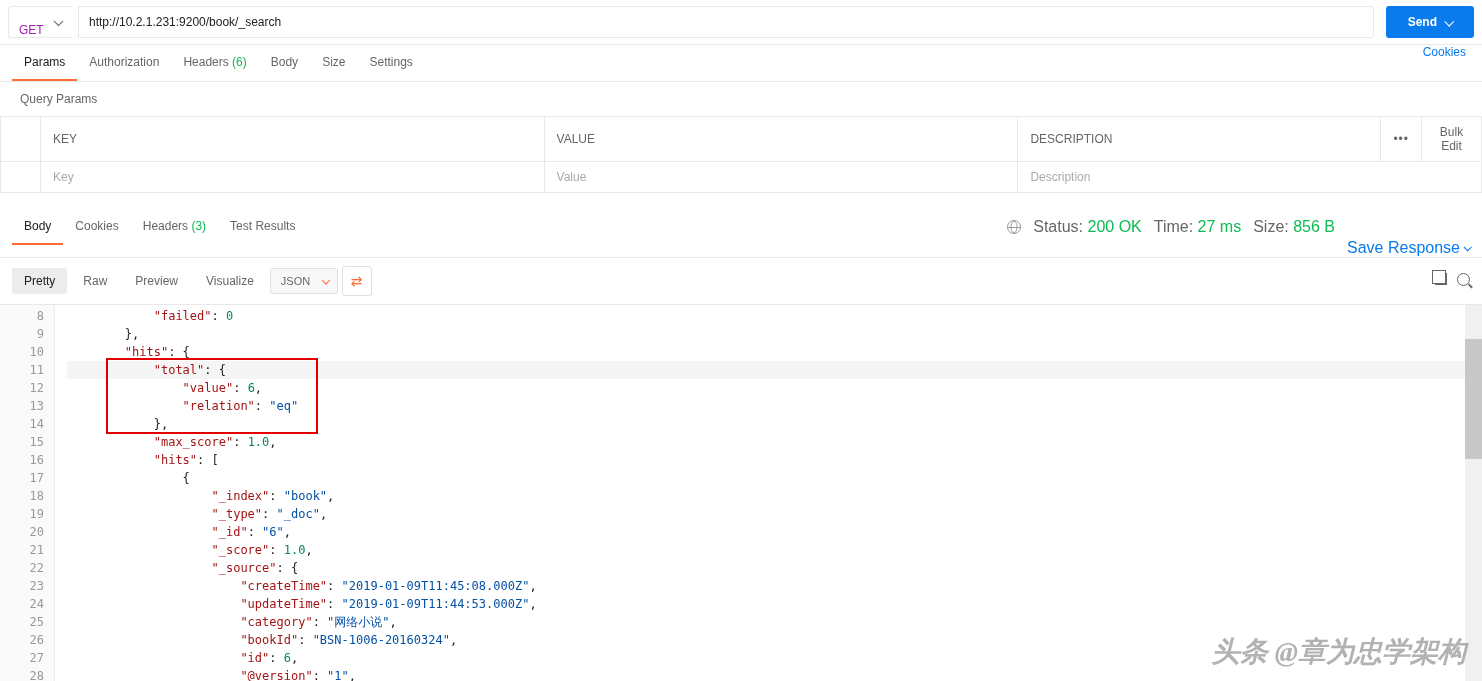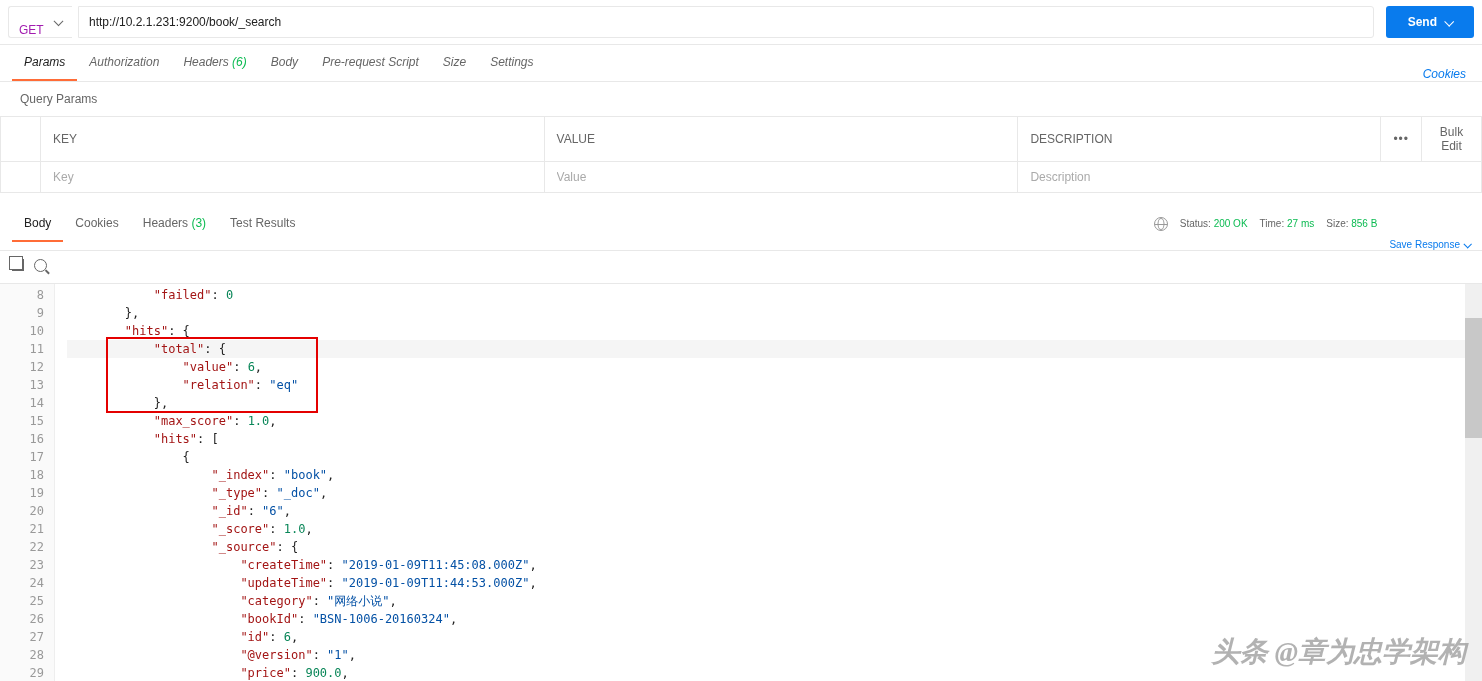--- a/index.html
+++ b/index.html
@@ -6,21 +6,21 @@
 body { font-family: -apple-system, BlinkMacSystemFont, "Segoe UI", sans-serif; font-size: 12px; color: #212121; background: #fff; }
 
 .top-bar { display: flex; align-items: center; padding: 6px 8px; border-bottom: 1px solid #e8e8e8; gap: 6px; }
 .method-select { height: 32px; padding: 16px 28px 0 10px; border: 1px solid #e8e8e8; background: #fff; font-size: 12px; color: #a21caf; appearance: none; position: relative; border-radius: 3px 0 0 3px; border-right: none; }
 .method-wrap { position: relative; display: flex; }
 .method-wrap::after { content: ""; position: absolute; right: 10px; top: 50%; width: 6px; height: 6px; border-right: 1px solid #666; border-bottom: 1px solid #666; transform: translateY(-60%) rotate(45deg); pointer-events: none; }
 .url-input { flex: 1; height: 32px; border: 1px solid #e8e8e8; padding: 0 10px; font-size: 12px; color: #212121; border-radius: 0 3px 3px 0; }
 .send-btn { height: 32px; background: #097BED; color: #fff; border: none; padding: 0 22px; font-size: 12px; font-weight: 600; border-radius: 3px; display: flex; align-items: center; gap: 8px; margin-left: 6px; }
 .send-btn::after { content: ""; width: 6px; height: 6px; border-right: 1.5px solid #fff; border-bottom: 1.5px solid #fff; transform: rotate(45deg) translateY(-1px); }
 
-.tabs-row { display: flex; align-items: flex-end; padding: 0 12px; border-bottom: 1px solid #e8e8e8; justify-content: space-between; font-style: italic; }
+.tabs-row { display: flex; align-items: flex-start; padding: 0 12px; border-bottom: 1px solid #e8e8e8; justify-content: space-between; }
 .tabs-left { display: flex; }
 .tab { padding: 10px 12px; font-size: 12px; color: #666; cursor: pointer; border-bottom: 2px solid transparent; }
 .tab.active { color: #212121; border-bottom-color: #FF6C37; }
 .tab .count { color: #0CBB52; }
 .cookies-link { color: #097BED; font-size: 12px; cursor: pointer; padding-right: 4px; }
 
 .section-label { padding: 10px 20px; font-size: 12px; color: #666; }
 
 .params-table { width: 100%; border-collapse: collapse; }
 .params-table th, .params-table td { border: 1px solid #e8e8e8; padding: 8px 12px; text-align: left; font-weight: normal; font-size: 12px; }
@@ -29,21 +29,21 @@
 .params-table .key-col { width: 34%; }
 .params-table .val-col { width: 32%; }
 .params-table .more-col { width: 40px; text-align: center; }
 .params-table .bulk-col { width: 60px; text-align: center; color: #666; cursor: pointer; }
 .params-table input { border: none; width: 100%; font-size: 12px; background: transparent; }
 .params-table input::placeholder { color: #aaa; }
 .dots { color: #666; letter-spacing: 1px; }
 
 .resp-tabs-row { display: flex; align-items: center; padding: 0 12px; border-bottom: 1px solid #e8e8e8; justify-content: space-between; margin-top: 4px; }
 .resp-tabs-left { display: flex; align-items: center; }
-.resp-meta { display: flex; align-items: center; gap: 12px; font-size: 10px; color: #666; }
+.resp-meta { display: flex; align-items: center; gap: 12px; font-size: 16px; color: #666; }
 .resp-meta .green { color: #0CBB52; }
 .resp-meta .link { color: #097BED; cursor: pointer; display: flex; align-items: center; gap: 4px; margin-top: 42px; }
 .resp-meta .link::after { content: ""; width: 5px; height: 5px; border-right: 1px solid #097BED; border-bottom: 1px solid #097BED; transform: rotate(45deg) translateY(-1px); }
 .globe-icon { width: 14px; height: 14px; border: 1px solid #999; border-radius: 50%; position: relative; }
 .globe-icon::after { content: ""; position: absolute; left: 50%; top: 0; bottom: 0; width: 5px; border: 1px solid #999; border-radius: 50%; transform: translateX(-50%); }
 .globe-icon::before { content: ""; position: absolute; top: 50%; left: 0; right: 0; height: 1px; background: #999; }
 
 .view-bar { display: flex; align-items: center; padding: 8px 12px; gap: 4px; justify-content: space-between; }
 .view-left { display: flex; align-items: center; gap: 4px; }
 .view-tab { padding: 6px 12px; font-size: 12px; color: #666; cursor: pointer; border-radius: 3px; }
@@ -87,21 +87,20 @@
   <input class="url-input" value="http://10.2.1.231:9200/book/_search" style="">
   <button class="send-btn">Send</button>
 </div>
 
 <div class="tabs-row">
   <div class="tabs-left">
     <div class="tab active">Params</div>
     <div class="tab">Authorization</div>
     <div class="tab"><span>Headers</span> <span class="count">(6)</span></div>
     <div class="tab">Body</div>
-    <div class="tab">Pre-request Script</div>
     <div class="tab">Size</div>
     <div class="tab">Settings</div>
   </div>
   <div class="cookies-link">Cookies</div>
 </div>
 
 <div class="section-label">Query Params</div>
 
 <table class="params-table">
   <thead>
@@ -134,20 +133,30 @@
   <div class="resp-meta">
     <span class="globe-icon"></span>
     <span><span>Status:</span> <span class="green">200 OK</span></span>
     <span><span>Time:</span> <span class="green">27 ms</span></span>
     <span><span>Size:</span> <span class="green">856 B</span></span>
     <span class="link">Save Response</span>
   </div>
 </div>
 
 <div class="view-bar">
+  <div class="view-left">
+    <div class="view-tab active">Pretty</div>
+    <div class="view-tab">Raw</div>
+    <div class="view-tab">Preview</div>
+    <div class="view-tab">Visualize</div>
+    <div class="json-wrap">
+      <select class="json-select"><option>JSON</option></select>
+    </div>
+    <span class="wrap-icon">⇄</span>
+  </div>
   <div class="view-right">
     <span><span class="copy-icon"></span></span>
     <span><span class="search-icon"></span></span>
   </div>
 </div>
 
 <div class="code-area">
   <div class="gutter" id="gutter">
       <div>8</div>
       <div>9</div>

